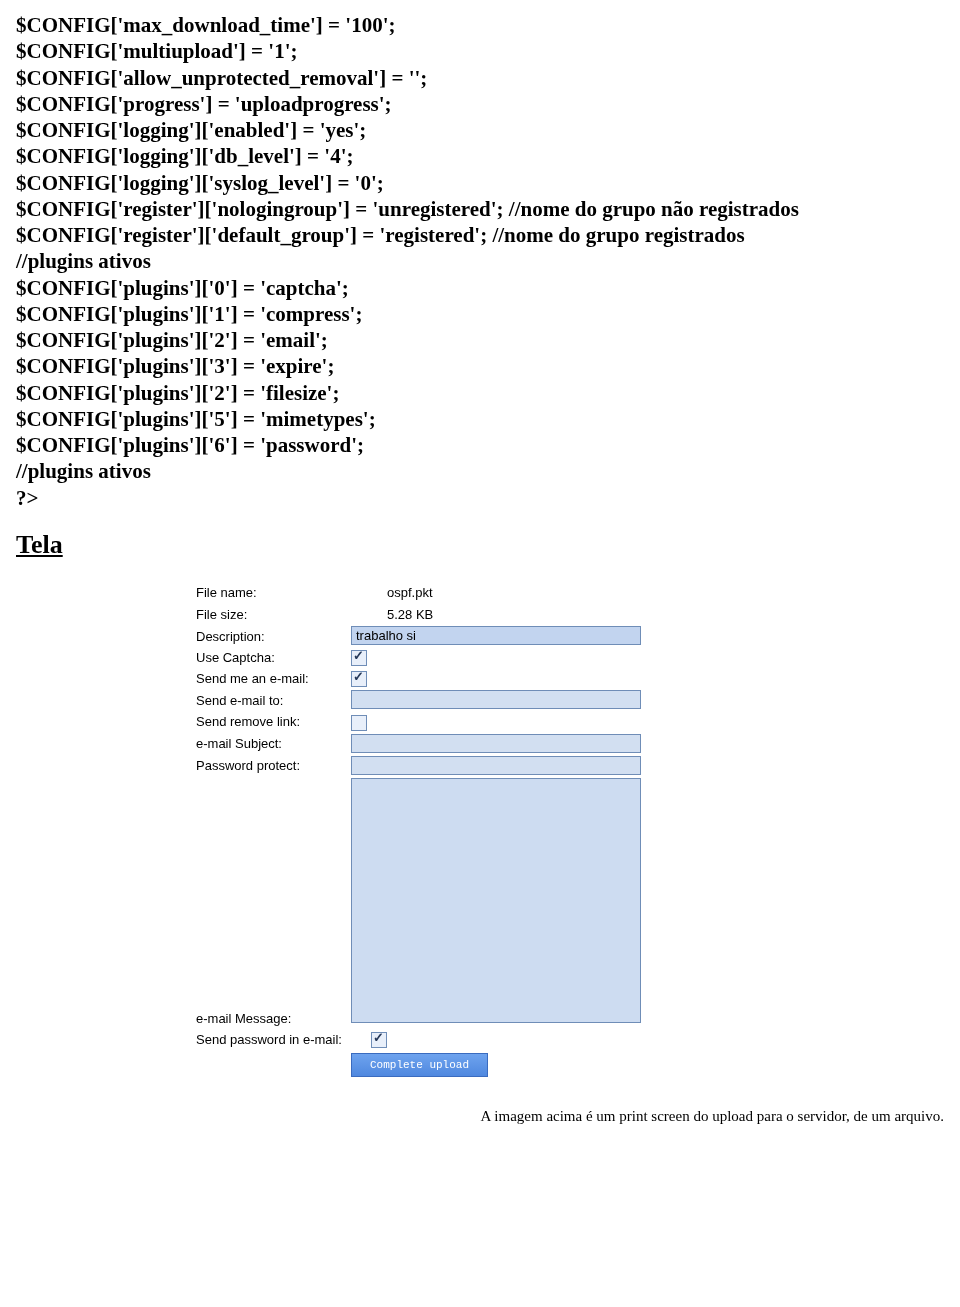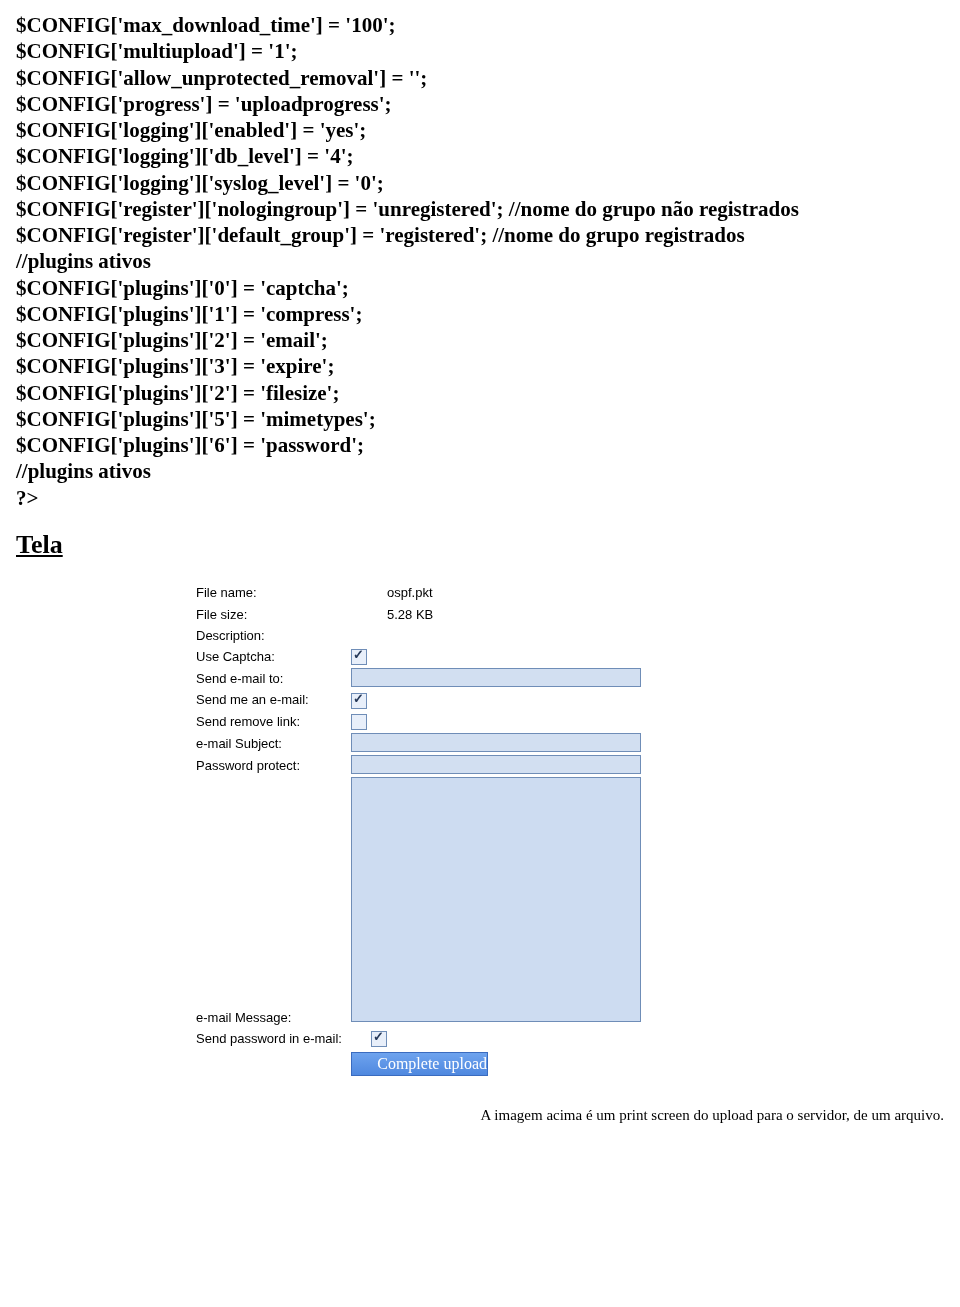--- a/index.html
+++ b/index.html
@@ -93,23 +93,23 @@
   .btn-row {
     display: flex;
     margin-top: 5px;
   }
   .btn {
     margin-left: 155px;
     width: 135px;
     height: 22px;
     background: linear-gradient(#6ea3ee, #4f88df);
     color: #fff;
-    font-family: Liberation Serif, serif;
-    font-size: 16px;
-    text-align: right;
+    font-family: Liberation Mono, monospace;
+    font-size: 11px;
+    text-align: center;
     line-height: 22px;
     border: 1px solid #3a6bbf;
     cursor: pointer;
   }
   .caption {
     text-align: right;
     margin-left: 60px;
     margin-top: 20px;
     font-size: 15px;
   }
@@ -148,38 +148,39 @@
     <div class="form-value">ospf.pkt</div>
   </div>
 
   <div class="form-row">
     <div class="form-label">File size:</div>
     <div class="form-value">5.28 KB</div>
   </div>
 
   <div class="form-row">
     <div class="form-label">Description:</div>
+    <div><input type="text" class="txt" value="trabalho si" style=""></div>
   </div>
 
   <div class="form-row">
     <div class="form-label">Use Captcha:</div>
     <div><span class="cb checked"></span></div>
   </div>
 
   <div class="form-row">
+    <div class="form-label">Send me an e-mail:</div>
+    <div><span class="cb checked"></span></div>
+  </div>
+
+  <div class="form-row">
     <div class="form-label">Send e-mail to:</div>
     <div><input type="text" class="txt empty" value="" style=""></div>
   </div>
 
   <div class="form-row">
-    <div class="form-label">Send me an e-mail:</div>
-    <div><span class="cb checked"></span></div>
-  </div>
-
-  <div class="form-row">
     <div class="form-label">Send remove link:</div>
     <div><span class="cb"></span></div>
   </div>
 
   <div class="form-row">
     <div class="form-label">e-mail Subject:</div>
     <div><input type="text" class="txt empty" value="" style=""></div>
   </div>
 
   <div class="form-row">

